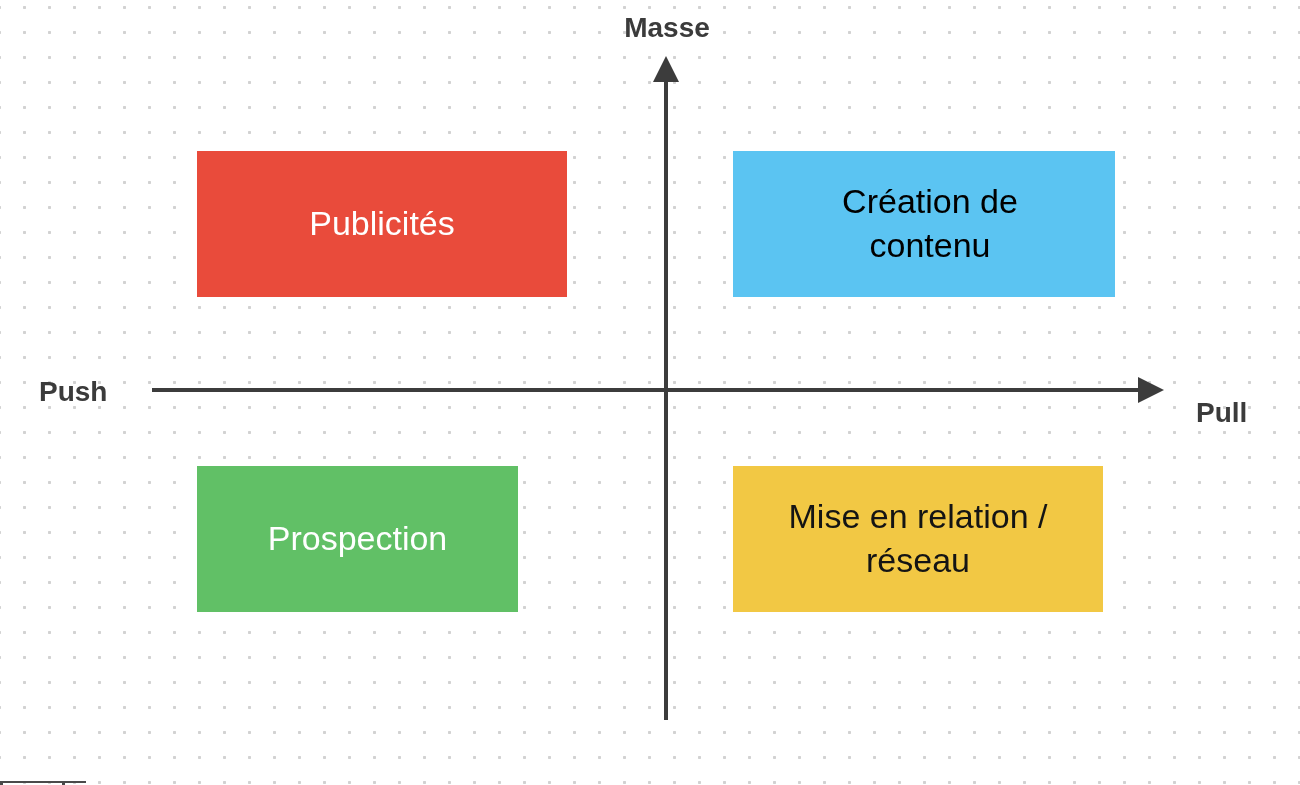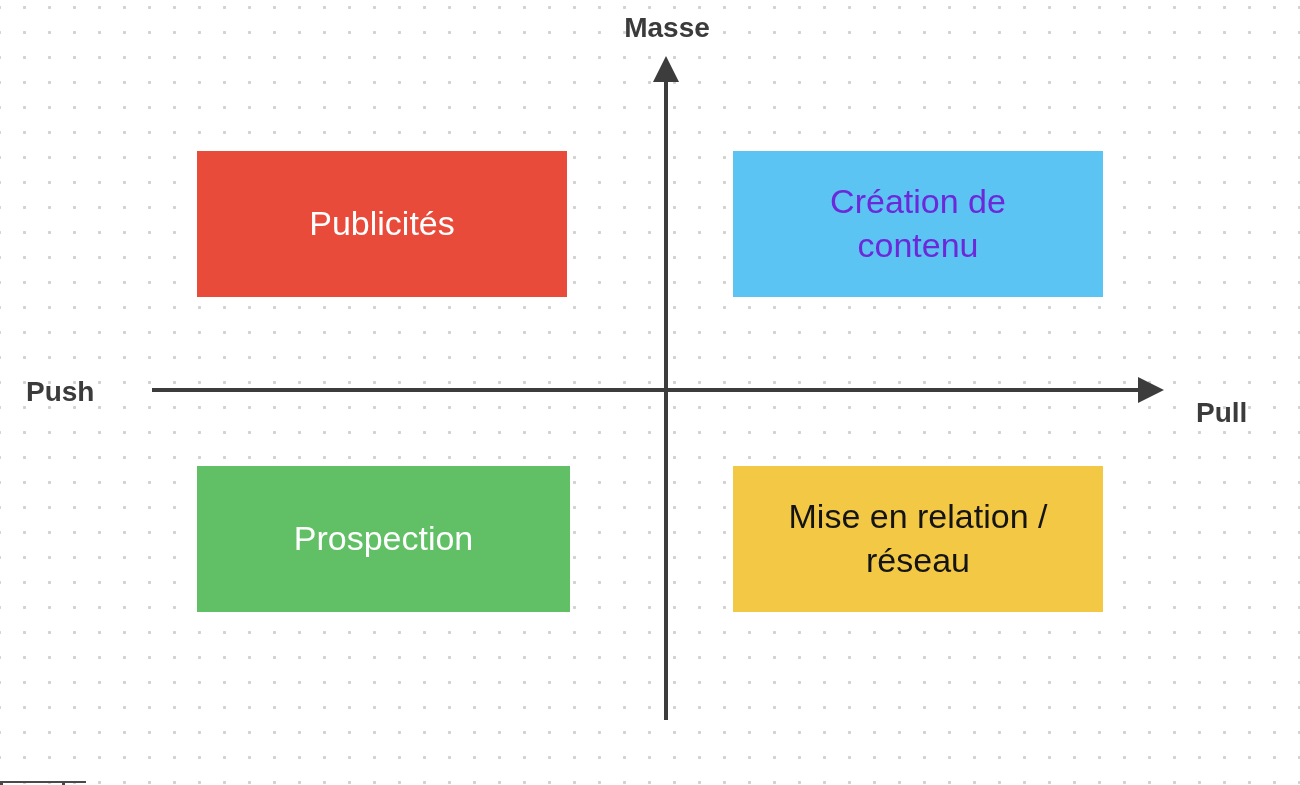--- a/index.html
+++ b/index.html
@@ -40,39 +40,39 @@
   
   .axis-label {
     position: absolute;
     color: #3b3b3b;
     font-weight: 700;
     font-size: 28px;
     white-space: nowrap;
   }
   .label-top     { left: 667px; top: 12px;  transform: translateX(-50%); }
   .label-bottom  { left: 665px; top: 741px; transform: translateX(-50%); }
-  .label-left    { left: 26px;  top: 376px; }
+  .label-left    { left: 39px;  top: 376px; }
   .label-right   { left: 1196px; top: 397px; }
   
   .qbox {
     position: absolute;
     width: 370px;
     height: 146px;
     display: flex;
     align-items: center;
     justify-content: center;
     text-align: center;
     font-size: 34px;
     line-height: 1.28;
     cursor: pointer;
   }
   .qbox .qlabel { display: inline-block; }
   .q-top-left     { left: 197px; top: 151px; }
   .q-top-right    { left: 733px; top: 151px; }
-  .q-bottom-left  { left: 197px; top: 466px; width: 373px; }
+  .q-bottom-left  { left: 197px; top: 466px; width: 321px; }
   .q-bottom-right { left: 733px; top: 466px; }
   .q-top-right .qlabel     { max-width: 265px; }
   .q-bottom-right .qlabel  { max-width: 335px; }
   
   .corner-control {
     position: absolute;
     left: 0; top: 781px;
     width: 86px; height: 4px;
     border-top: 2px solid #4a4a4a;
   }
@@ -95,21 +95,21 @@
   <div class="arrowhead arrow-right"></div>
 
   <div class="axis-label label-top">Masse</div>
   <div class="axis-label label-left">Push</div>
   <div class="axis-label label-right">Pull</div>
 
   <div class="qbox q-top-left" style="background-color: rgb(233, 75, 59); color: rgb(255, 255, 255);">
     <span class="qlabel">Publicités</span>
   </div>
 
-  <div class="qbox q-top-right" style="background-color: rgb(91, 196, 242); color: #6d28d9;">
+  <div class="qbox q-top-right" style="background-color: rgb(91, 196, 242); color: #000000; padding-left: 12px;">
     <span class="qlabel">Création de contenu</span>
   </div>
 
   <div class="qbox q-bottom-left" style="background-color: rgb(97, 192, 102); color: rgb(255, 255, 255);">
     <span class="qlabel">Prospection</span>
   </div>
 
   <div class="qbox q-bottom-right" style="background-color: rgb(242, 200, 68); color: rgb(20, 20, 20);">
     <span class="qlabel">Mise en relation / réseau</span>
   </div>

